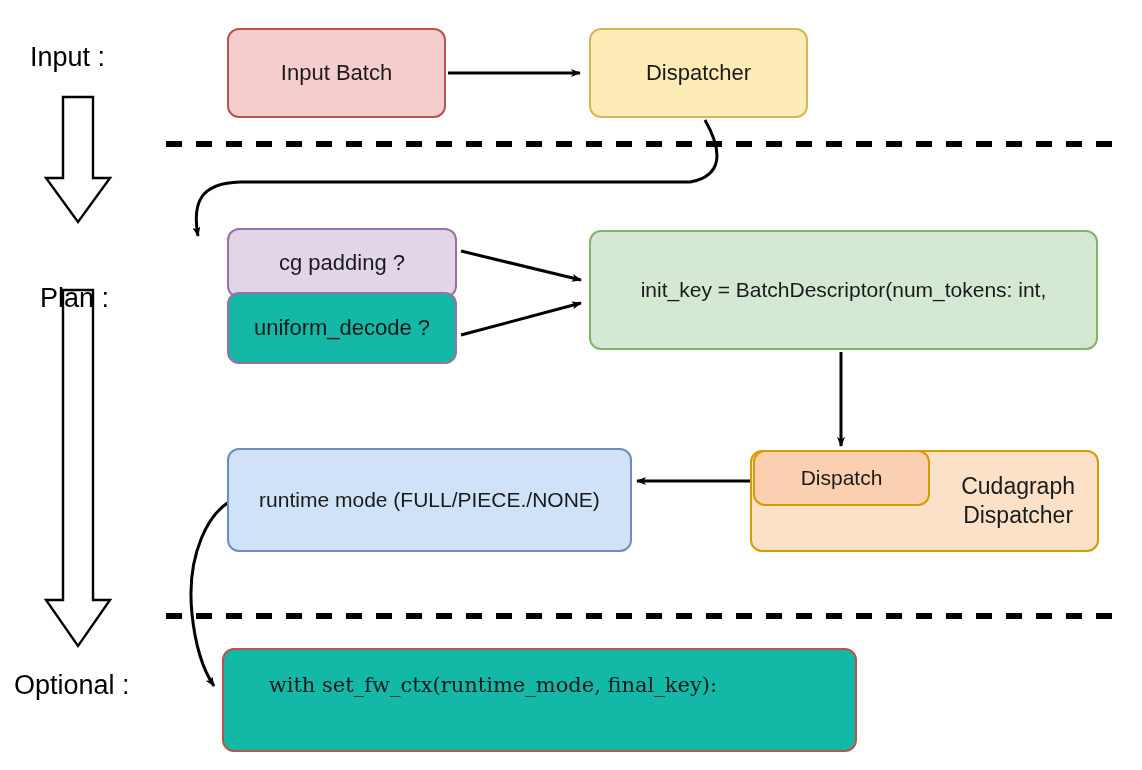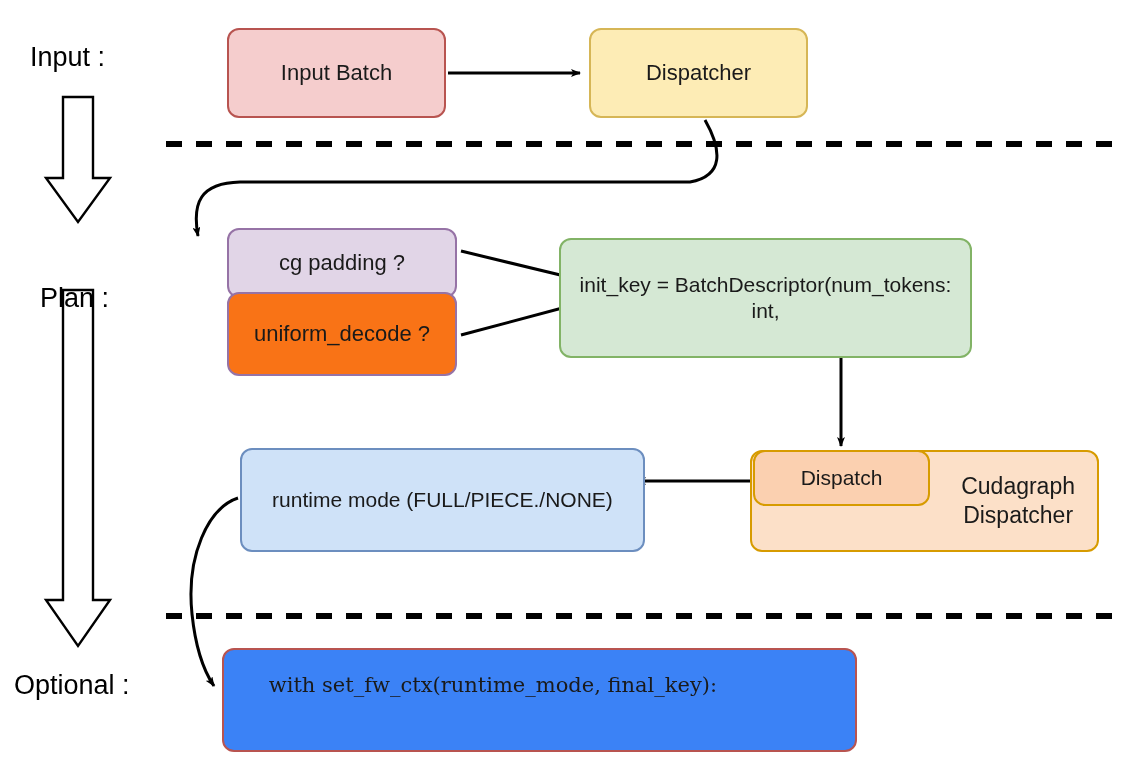--- a/index.html
+++ b/index.html
@@ -64,49 +64,48 @@
   }
   #node-preprocess {
     left: 589px; top: 28px; width: 219px; height: 90px;
     background: #fdecb5; border-color: #d6b656;
   }
   #node-cg-padding {
     left: 227px; top: 228px; width: 230px; height: 70px;
     background: #e1d5e7; border-color: #9673a6;
   }
   #node-uniform-decode {
-    left: 227px; top: 292px; width: 230px; height: 84px;
-    background: #f97316; border-color: #9673a6;
+    left: 227px; top: 292px; width: 230px; height: 72px;
+    background: #14b8a6; border-color: #9673a6;
   }
   #node-init-key {
-    left: 559px; top: 230px; width: 413px; height: 120px;
+    left: 589px; top: 230px; width: 509px; height: 120px;
     background: #d5e8d4; border-color: #82b366;
     font-size: 21px;
-    margin-top: 8px;
   }
   #node-cudagraph-dispatcher {
     left: 750px; top: 450px; width: 349px; height: 102px;
     background: #fce0c8; border-color: #d79b00;
     align-items: center; justify-content: flex-end;
     padding-right: 22px;
     font-size: 23px;
   }
   #node-dispatch {
     left: 753px; top: 450px; width: 177px; height: 56px;
     background: #fbd0b0; border-color: #d79b00;
     font-size: 21px;
   }
   #node-runtime-mode {
-    left: 240px; top: 448px; width: 405px; height: 104px;
+    left: 227px; top: 448px; width: 405px; height: 104px;
     background: #cfe2f8; border-color: #6c8ebf;
     font-size: 21px;
   }
   #node-execute-code {
     left: 222px; top: 648px; width: 635px; height: 104px;
-    background: #3b82f6; border-color: #b85450;
+    background: #14b8a6; border-color: #b85450;
   }
 
   #label-input   { left: 30px;  top: 42px; }
   #label-plan    { left: 40px;  top: 235px; margin-top: 48px; }
   #label-execute { left: 14px;  top: 670px; }
 </style>
 </head>
 <body>
 
 <svg id="canvas" viewBox="0 0 1142 770">

